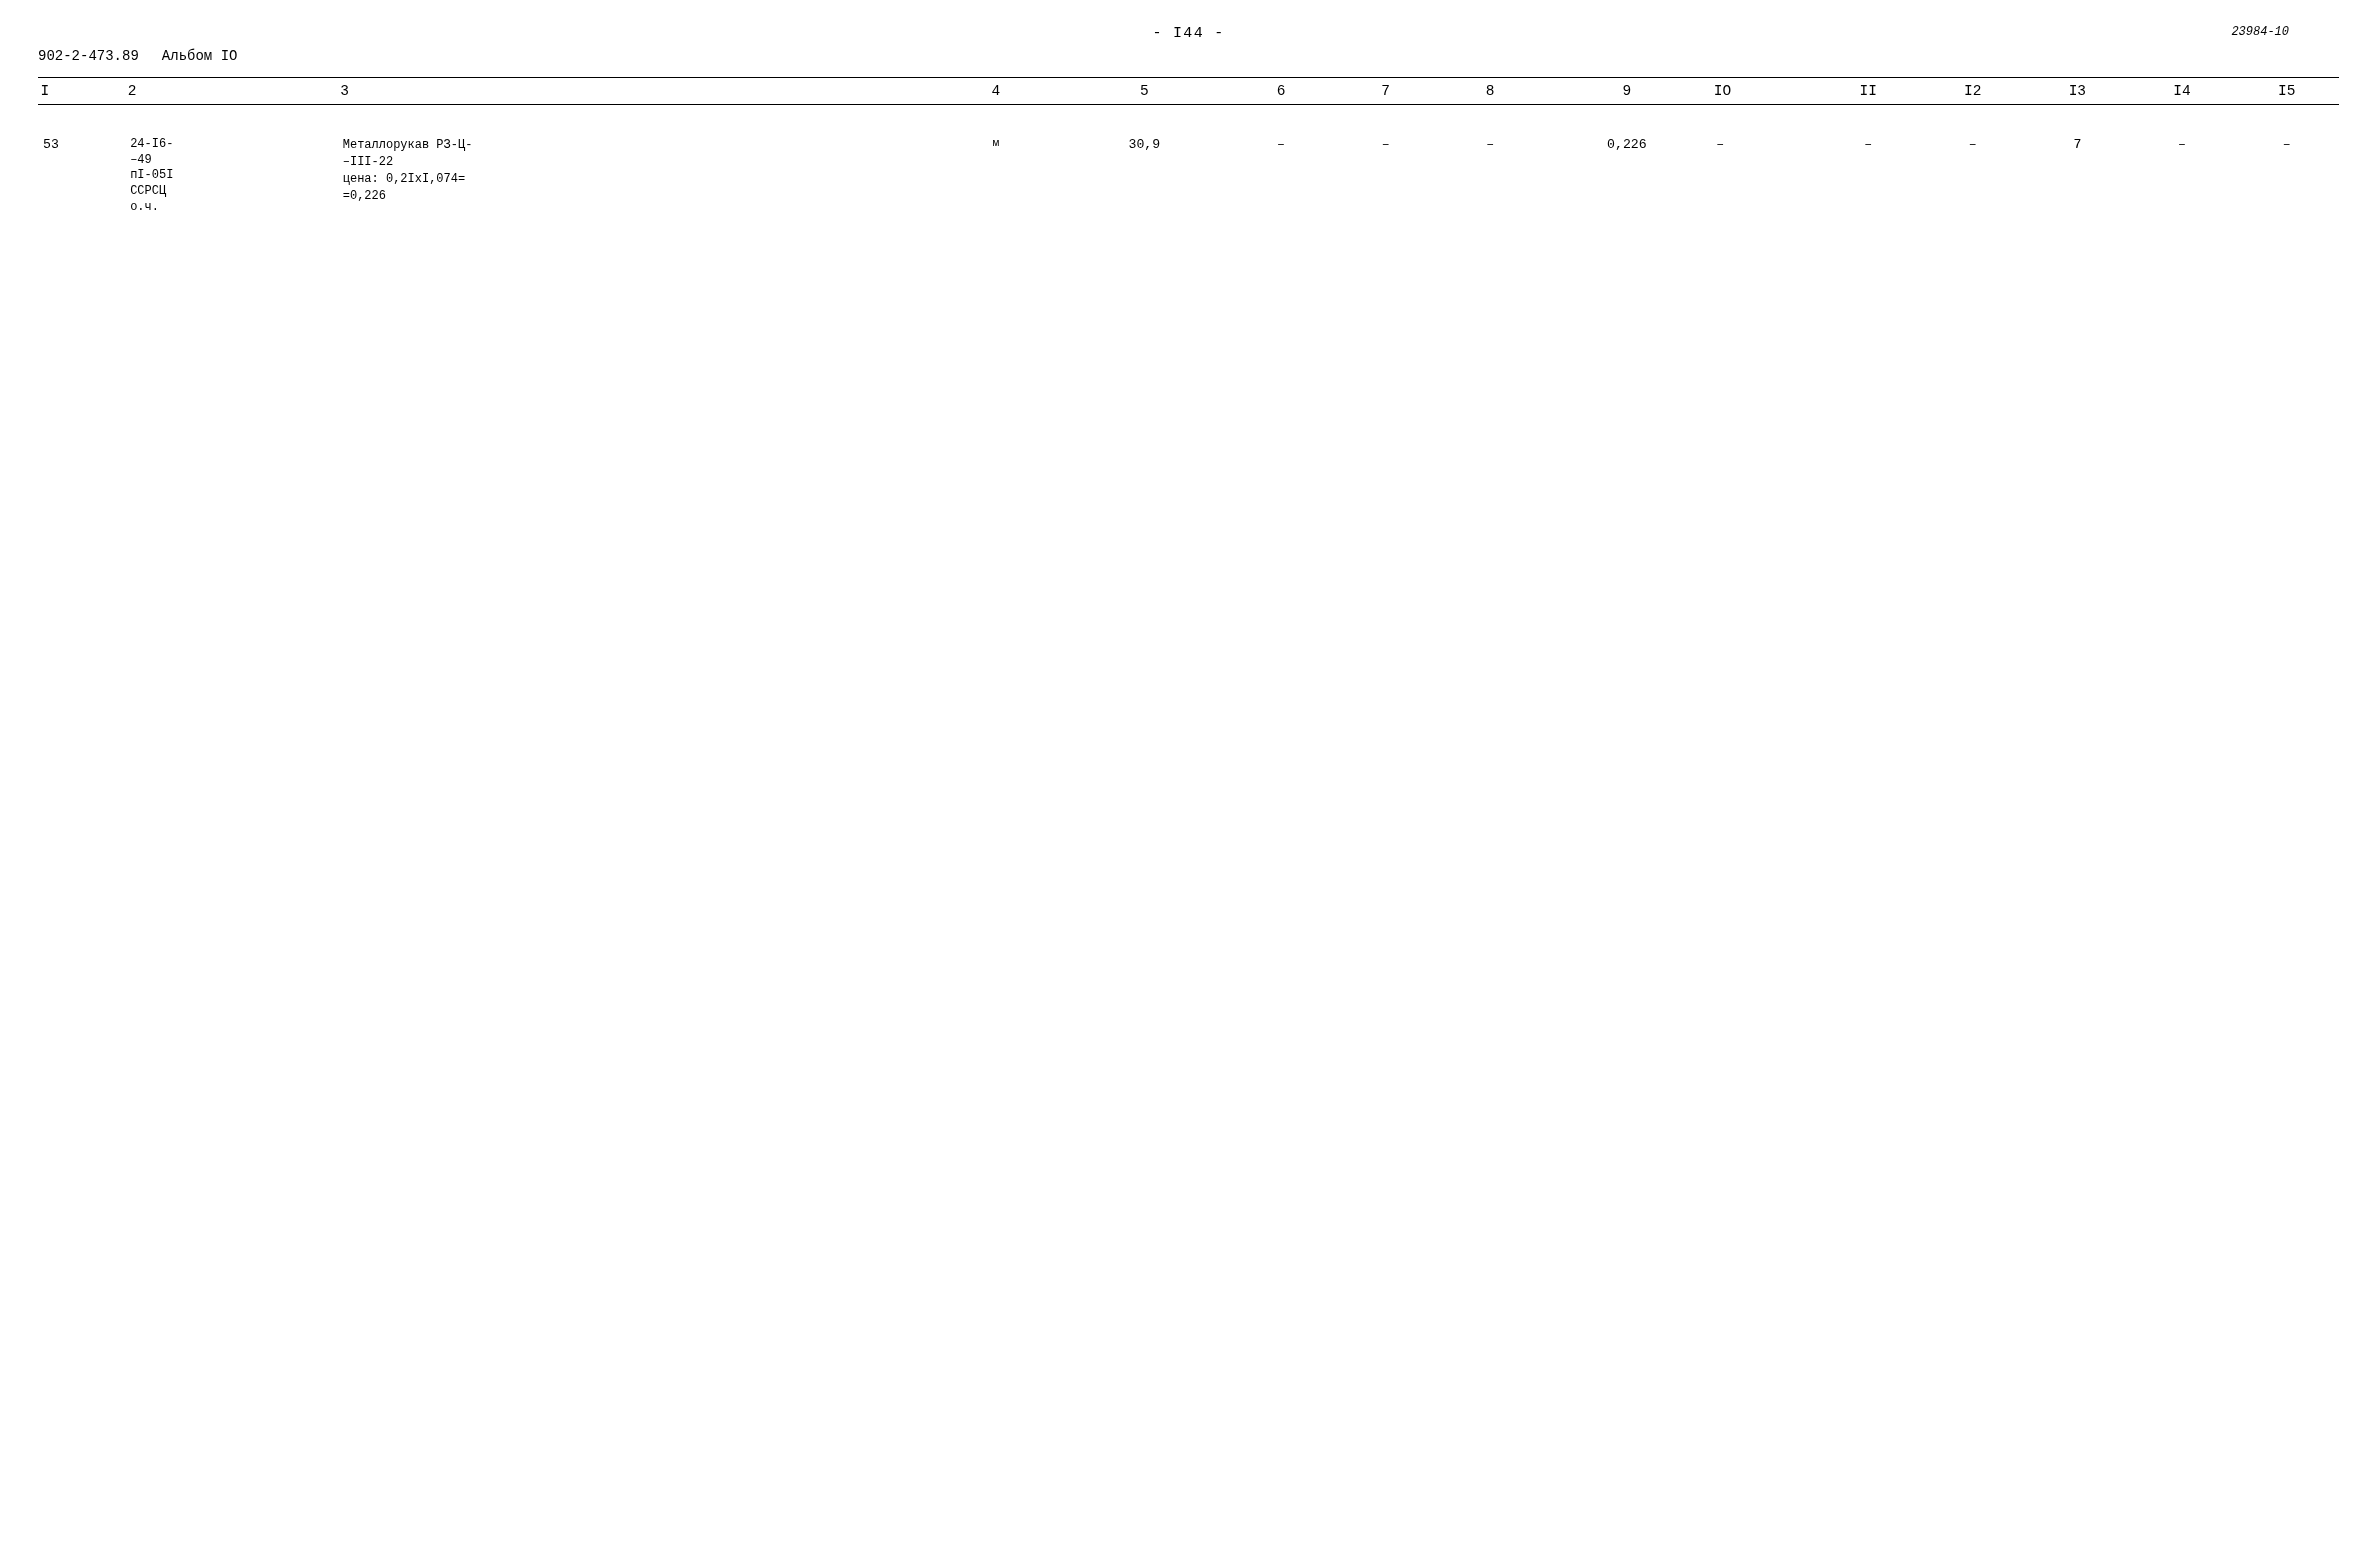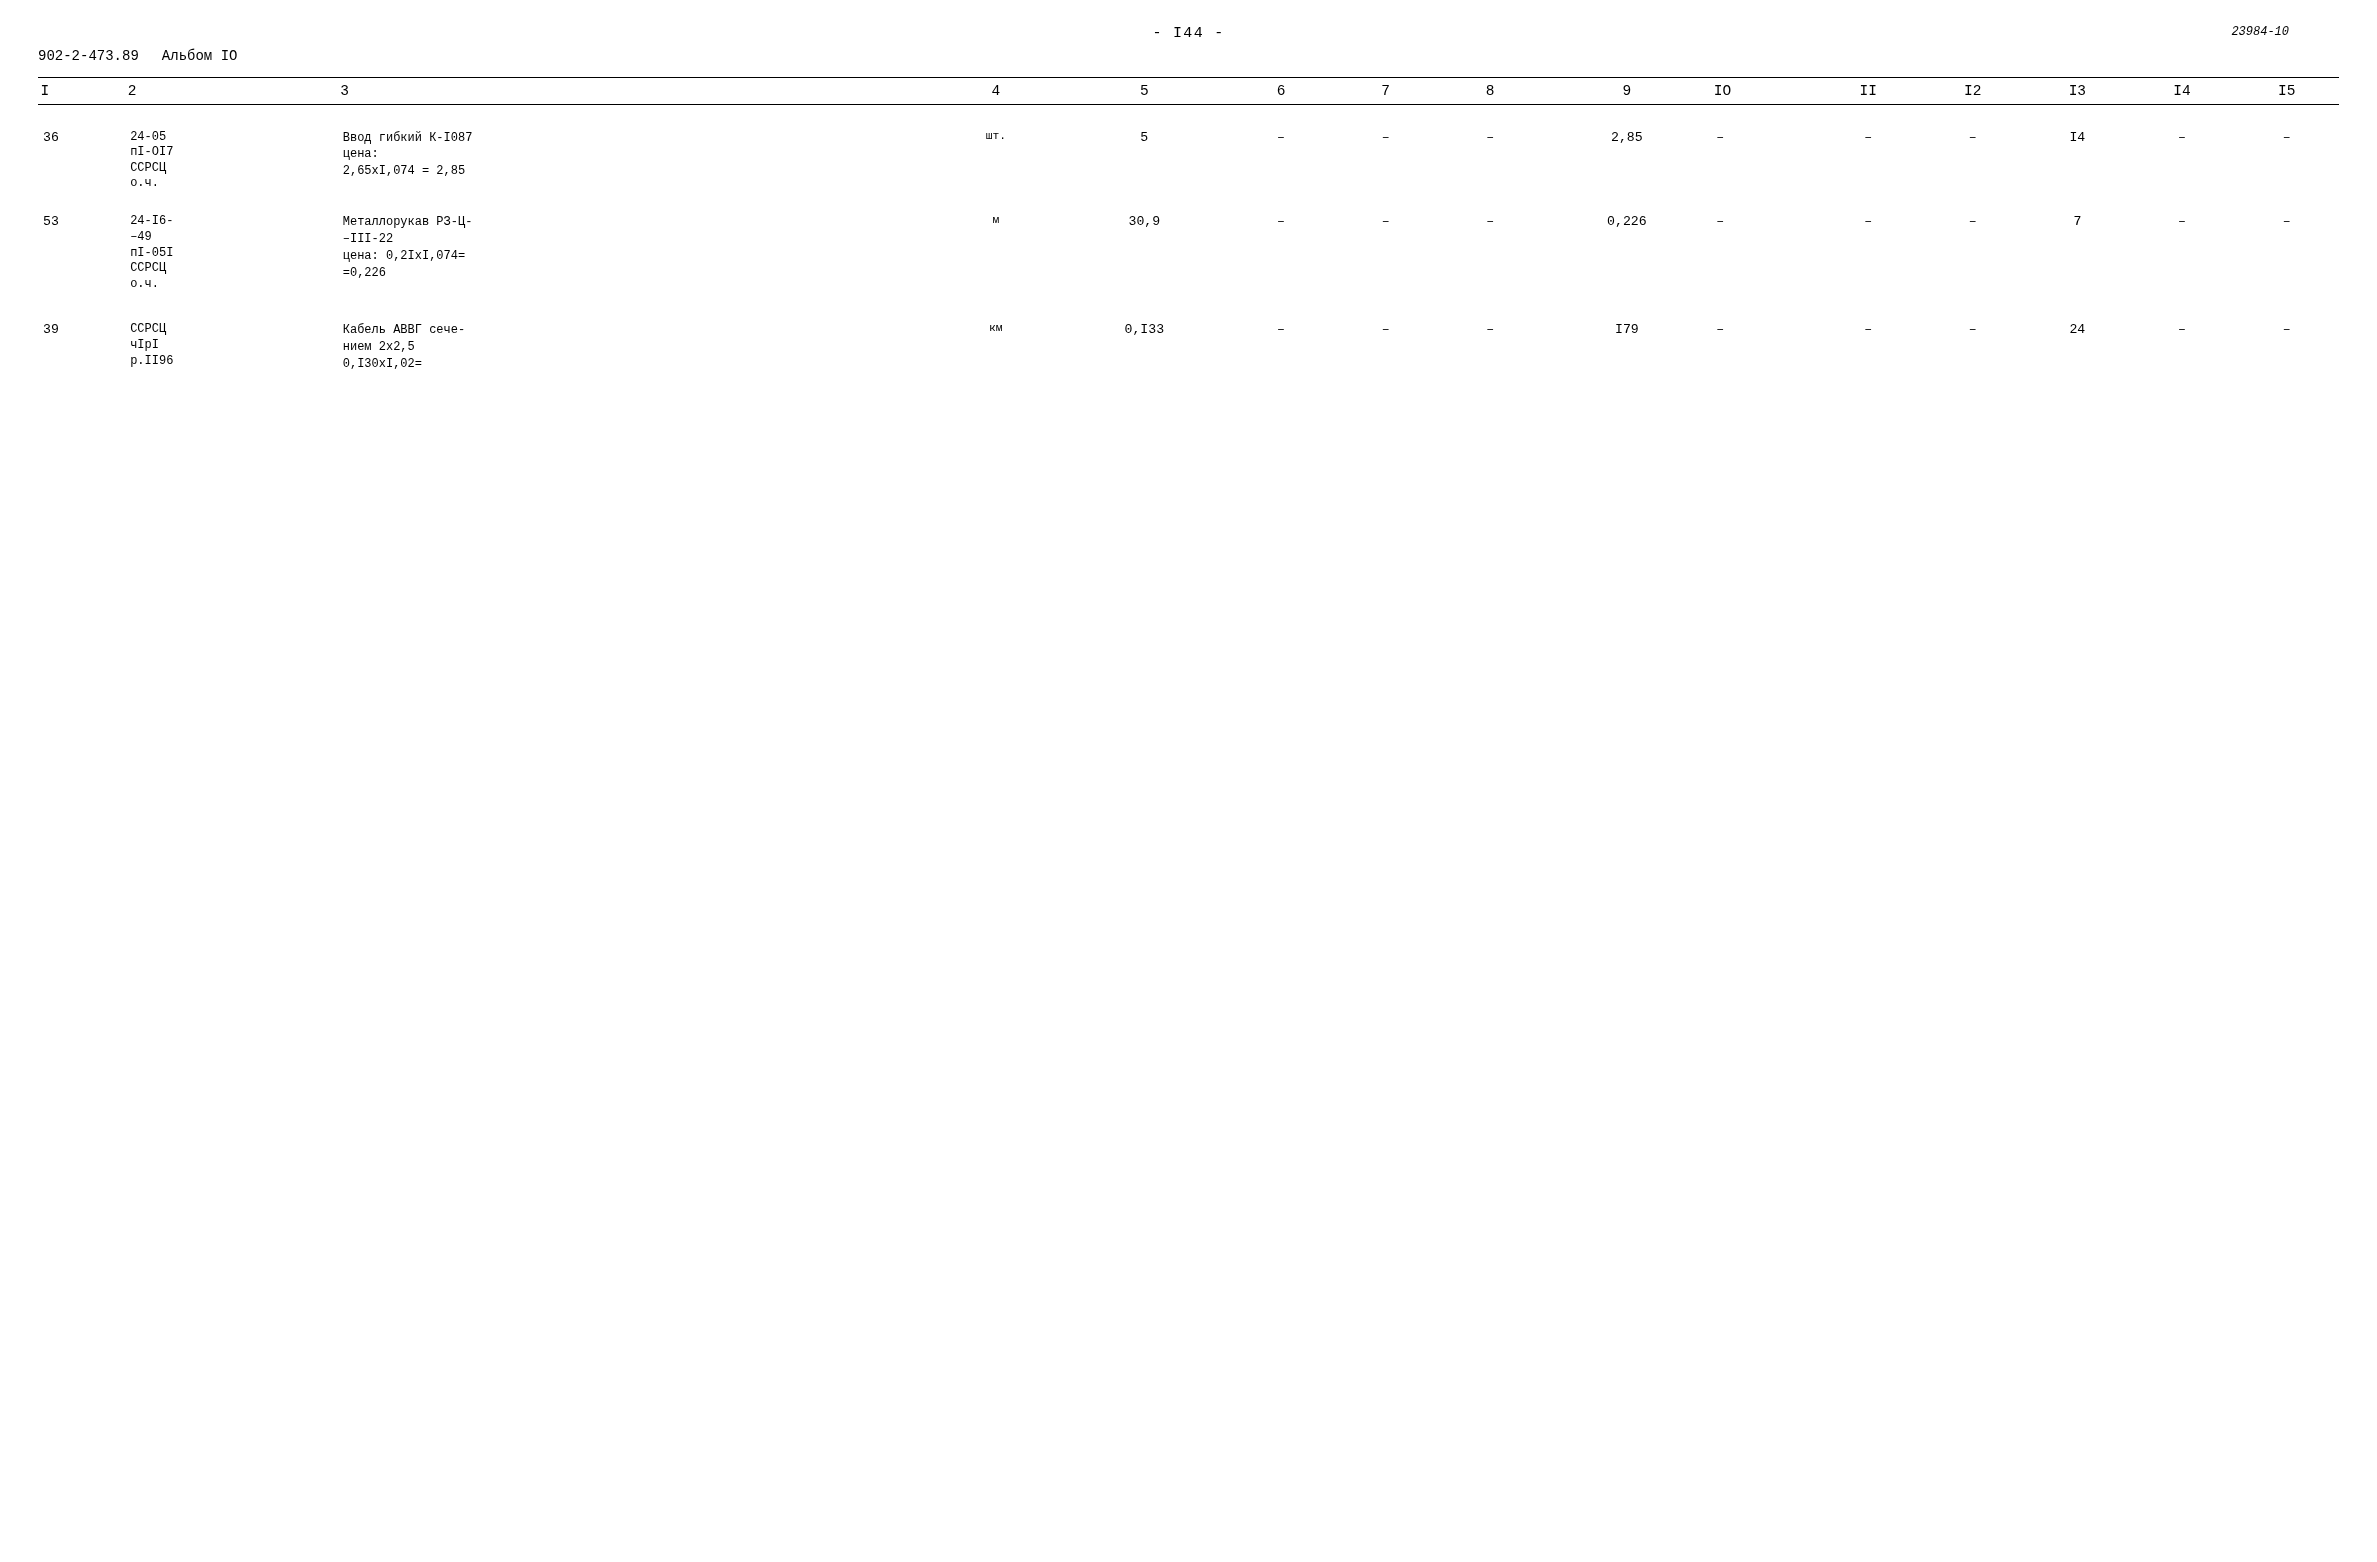--- a/index.html
+++ b/index.html
@@ -135,37 +135,20 @@
       <th class="col-12">I2</th>
       <th class="col-13">I3</th>
       <th class="col-14">I4</th>
       <th class="col-15">I5</th>
     </tr>
   </thead>
   <tbody id="table-body">
       <tr>
         <td colspan="15" style="height: 6.3px;"></td>
       </tr>
-      <tr style="border-top: 0.6px solid transparent;">
-        <td class="col-1" style="vertical-align: top; padding-top: 10px;">36</td>
-        <td class="col-2 small-text" style="vertical-align: top; padding-top: 10px; white-space: nowrap;">24-05<br>пI-OI7<br>ССРСЦ<br>о.ч.</td>
-        <td class="col-3 ref-text" style="vertical-align: top; padding-top: 10px;">Ввод гибкий К-I087<br>цена:<br>2,65хI,074 = 2,85</td>
-        <td class="col-4" style="vertical-align: top; padding-top: 10px; font-size: 11.3px;">шт.</td>
-        <td class="col-5" style="vertical-align: top; padding-top: 10px;">5</td>
-        <td class="col-6" style="vertical-align: top; padding-top: 10px;">–</td>
-        <td class="col-7" style="vertical-align: top; padding-top: 10px;">–</td>
-        <td class="col-8" style="vertical-align: top; padding-top: 10px;">–</td>
-        <td class="col-9" style="vertical-align: top; padding-top: 10px;">2,85</td>
-        <td class="col-10" style="vertical-align: top; padding-top: 10px;">–</td>
-        <td class="col-11" style="vertical-align: top; padding-top: 10px;">–</td>
-        <td class="col-12" style="vertical-align: top; padding-top: 10px;">–</td>
-        <td class="col-13" style="vertical-align: top; padding-top: 10px;">I4</td>
-        <td class="col-14" style="vertical-align: top; padding-top: 10px;">–</td>
-        <td class="col-15" style="vertical-align: top; padding-top: 10px;">–</td>
-      </tr>
       <tr>
         <td colspan="15" style="height: 6.3px;"></td>
       </tr>
       <tr style="border-top: 0.6px solid transparent;">
         <td class="col-1" style="vertical-align: top; padding-top: 10px;">53</td>
         <td class="col-2 small-text" style="vertical-align: top; padding-top: 10px; white-space: nowrap;">24-I6-<br>–49<br>пI-05I<br>ССРСЦ<br>о.ч.</td>
         <td class="col-3 ref-text" style="vertical-align: top; padding-top: 10px;">Металлорукав РЗ-Ц-<br>–III-22<br>цена: 0,2IхI,074=<br>=0,226</td>
         <td class="col-4" style="vertical-align: top; padding-top: 10px; font-size: 11.3px;">м</td>
         <td class="col-5" style="vertical-align: top; padding-top: 10px;">30,9</td>
         <td class="col-6" style="vertical-align: top; padding-top: 10px;">–</td>
@@ -178,32 +161,15 @@
         <td class="col-13" style="vertical-align: top; padding-top: 10px;">7</td>
         <td class="col-14" style="vertical-align: top; padding-top: 10px;">–</td>
         <td class="col-15" style="vertical-align: top; padding-top: 10px;">–</td>
       </tr>
       <tr>
         <td colspan="15" style="height: 6.3px;"></td>
       </tr>
       <tr>
         <td colspan="15" style="height: 6.3px;"></td>
       </tr>
-      <tr style="border-top: 0.6px solid transparent;">
-        <td class="col-1" style="vertical-align: top; padding-top: 10px;">39</td>
-        <td class="col-2 small-text" style="vertical-align: top; padding-top: 10px; white-space: nowrap;">ССРСЦ<br>чIрI<br>р.II96</td>
-        <td class="col-3 ref-text" style="vertical-align: top; padding-top: 10px;">Кабель АВВГ сече-<br>нием 2х2,5<br>0,I30хI,02=</td>
-        <td class="col-4" style="vertical-align: top; padding-top: 10px; font-size: 11.3px;">км</td>
-        <td class="col-5" style="vertical-align: top; padding-top: 10px;">0,I33</td>
-        <td class="col-6" style="vertical-align: top; padding-top: 10px;">–</td>
-        <td class="col-7" style="vertical-align: top; padding-top: 10px;">–</td>
-        <td class="col-8" style="vertical-align: top; padding-top: 10px;">–</td>
-        <td class="col-9" style="vertical-align: top; padding-top: 10px;">I79</td>
-        <td class="col-10" style="vertical-align: top; padding-top: 10px;">–</td>
-        <td class="col-11" style="vertical-align: top; padding-top: 10px;">–</td>
-        <td class="col-12" style="vertical-align: top; padding-top: 10px;">–</td>
-        <td class="col-13" style="vertical-align: top; padding-top: 10px;">24</td>
-        <td class="col-14" style="vertical-align: top; padding-top: 10px;">–</td>
-        <td class="col-15" style="vertical-align: top; padding-top: 10px;">–</td>
-      </tr>
     </tbody>
 </table>
 
 
 </body></html>

